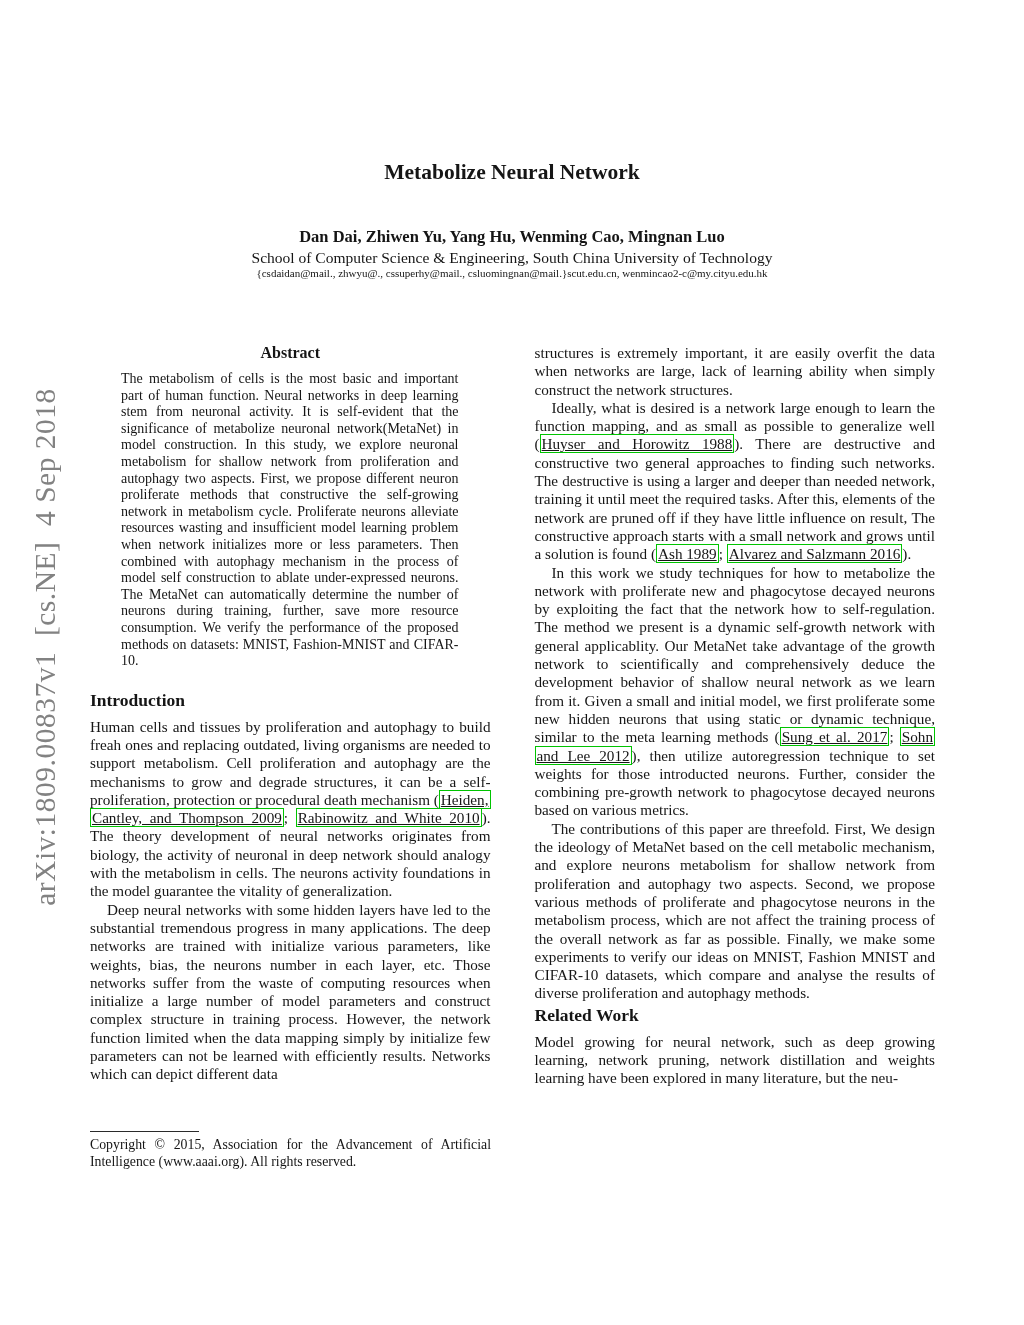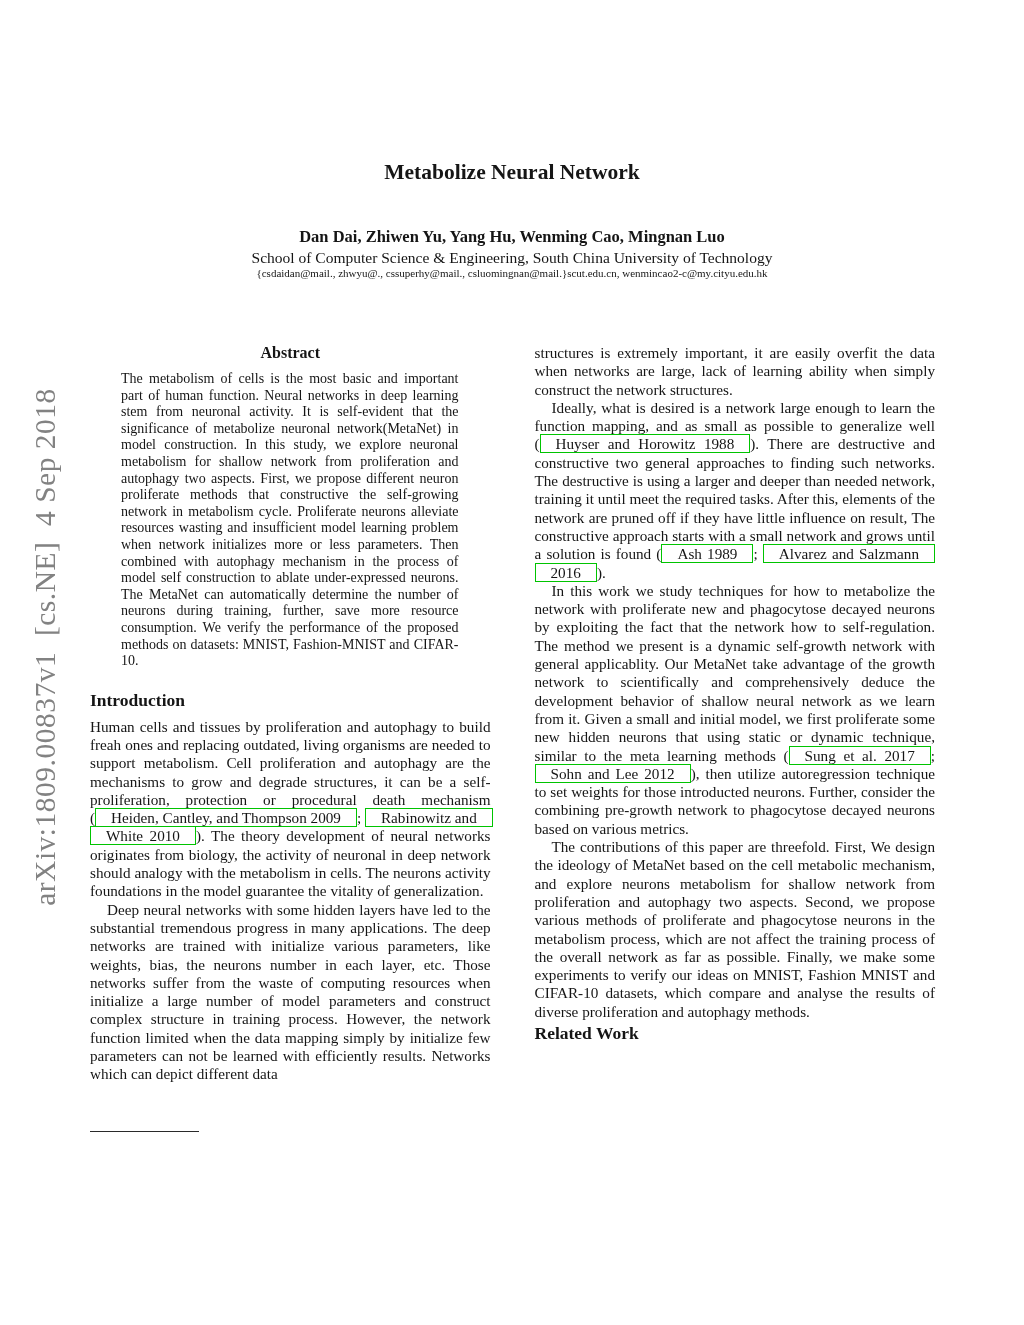--- a/index.html
+++ b/index.html
@@ -43,22 +43,22 @@
   }
   .section-heading {
     font-weight:bold; font-size:17.5px; margin:20px 0 7px 0;
   }
   .section-heading.first-right { margin-top:2px; }
   .para {
     margin:0; font-size:15.2px; line-height:18.3px; text-align:justify; hyphens:none;
   }
   .para.indent { text-indent:17px; }
   .cite {
-    border:1.5px solid #00c400; padding:0 15px;
-    box-decoration-break:clone; -webkit-box-decoration-break:clone;
+    border:1.5px solid #00c400; padding:0 1px;
+    box-decoration-break:clone;text-decoration:underline; -webkit-box-decoration-break:clone;
   }
   .footnote {
     position:absolute; left:90px; top:1131px; width:401px;
   }
   .footnote-rule {
     width:109px; height:0; border-top:1.6px solid #2a2a2a; margin:0 0 5px 0;
   }
   .footnote-text {
     margin:0; font-size:13.8px; line-height:16.6px; text-align:justify;
   }
@@ -93,21 +93,25 @@
 
     <div class="col">
       <div>
           <p class="para"><span>structures is extremely important, it are easily overfit the data when networks are large, lack of learning ability when simply construct the network structures.</span></p>
           <p class="para indent"><span>Ideally, what is desired is a network large enough to learn the function mapping, and as small as possible to generalize well (</span><span class="cite">Huyser and Horowitz 1988</span><span>). There are destructive and constructive two general approaches to finding such networks. The destructive is using a larger and deeper than needed network, training it until meet the required tasks. After this, elements of the network are pruned off if they have little influence on result, The constructive approach starts with a small network and grows until a solution is found (</span><span class="cite">Ash 1989</span><span>; </span><span class="cite">Alvarez and Salzmann 2016</span><span>).</span></p>
           <p class="para indent"><span>In this work we study techniques for how to metabolize the network with proliferate new and phagocytose decayed neurons by exploiting the fact that the network how to self-regulation. The method we present is a dynamic self-growth network with general applicablity. Our MetaNet take advantage of the growth network to scientifically and comprehensively deduce the development behavior of shallow neural network as we learn from it. Given a small and initial model, we first proliferate some new hidden neurons that using static or dynamic technique, similar to the meta learning methods (</span><span class="cite">Sung et al. 2017</span><span>; </span><span class="cite">Sohn and Lee 2012</span><span>), then utilize autoregression technique to set weights for those introducted neurons. Further, consider the combining pre-growth network to phagocytose decayed neurons based on various metrics.</span></p>
           <p class="para indent"><span>The contributions of this paper are threefold. First, We design the ideology of MetaNet based on the cell metabolic mechanism, and explore neurons metabolism for shallow network from proliferation and autophagy two aspects. Second, we propose various methods of proliferate and phagocytose neurons in the metabolism process, which are not affect the training process of the overall network as far as possible. Finally, we make some experiments to verify our ideas on MNIST, Fashion MNIST and CIFAR-10 datasets, which compare and analyse the results of diverse proliferation and autophagy methods.</span></p>
         </div>
 
       <div class="section-heading first-right">Related Work</div>
+      <div>
+          <p class="para"><span>Model growing for neural network, such as deep growing learning, network pruning, network distillation and weights learning have been explored in many literature, but the neu-</span></p>
+        </div>
     </div>
 
   </div>
 
   <div class="footnote">
     <div class="footnote-rule"></div>
+    <p class="footnote-text">Copyright © 2015, Association for the Advancement of Artificial Intelligence (www.aaai.org). All rights reserved.</p>
   </div>
 
 </div>
 
 </body></html>

